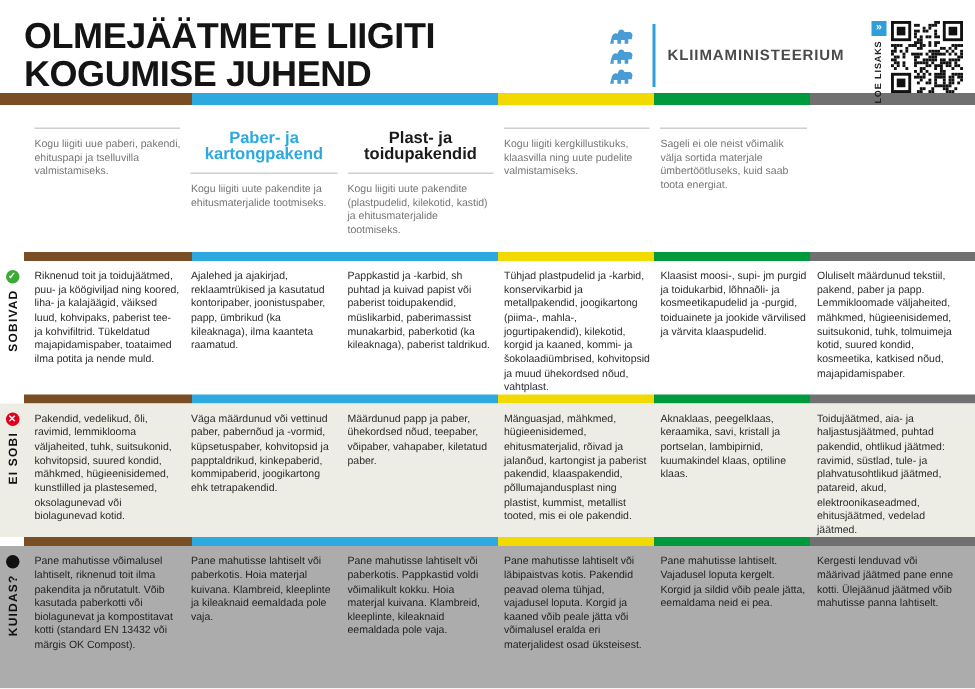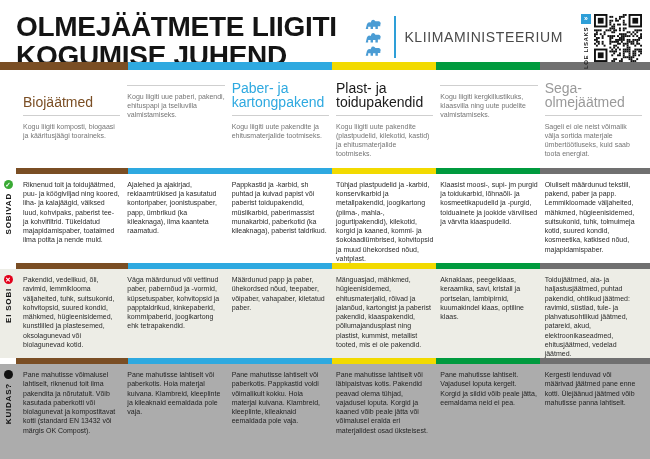--- a/index.html
+++ b/index.html
@@ -1,40 +1,40 @@
 <!DOCTYPE html>
 <html><head>
 <meta charset="utf-8">
 <style>
   html,body{margin:0;padding:0;background:#fff;}
   .page{position:relative;width:650px;height:459px;overflow:hidden;background:#fff;
         font-family:"Liberation Sans",sans-serif;color:#222;display:flex;flex-direction:column;}
   
   .top{display:flex;align-items:flex-start;padding:12px 8px 0 16px;height:62px;box-sizing:border-box;}
-  .title{flex:1;margin:0;font-size:28px;font-weight:800;line-height:1.05;letter-spacing:-0.3px;color:#141414;}
+  .title{flex:1;margin:0;font-size:24px;font-weight:800;line-height:1.05;letter-spacing:-0.3px;color:#141414;}
   .brand{display:flex;align-items:center;gap:8px;margin:4px 18px 0 0;}
   .lions{display:block;}
   .brand-divider{width:2px;height:42px;background:#2e9fd8;}
-  .ministry{font-size:14px;font-weight:400;letter-spacing:0.6px;color:#4a4a4a;}
+  .ministry{font-size:10px;font-weight:700;letter-spacing:0.6px;color:#4a4a4a;}
   .qr-group{display:flex;gap:3px;margin-top:2px;}
   .qr-left{display:flex;flex-direction:column;align-items:center;gap:3px;}
   .chip{width:10px;height:10px;background:#2e9fd8;color:#fff;font-size:7px;line-height:10px;text-align:center;font-weight:700;}
   .vtext{writing-mode:vertical-rl;transform:rotate(180deg);font-size:6px;font-weight:700;letter-spacing:0.6px;color:#222;}
   .qr{display:block;background:#fff;}
   
   .band{height:8px;background:linear-gradient(90deg,
         #7a4e24 0 19.7%, #2ea9e0 19.7% 51.1%, #f2da00 51.1% 67.1%,
         #009a3e 67.1% 83.1%, #707070 83.1% 100%);}
   .stripe{height:6px;margin-left:16px;background:linear-gradient(90deg,
         #7a4e24 0 17.7%, #2ea9e0 17.7% 49.8%, #f2da00 49.8% 66.2%,
         #009a3e 66.2% 82.6%, #707070 82.6% 100%);}
   
   .grid{display:grid;grid-template-columns:16px repeat(6,1fr);column-gap:7px;padding-right:8px;box-sizing:border-box;}
   .headrow{padding-top:10px;}
-  .colhead .name{min-height:30px;display:flex;align-items:flex-end;font-size:14px;font-weight:400;line-height:1.05;}
+  .colhead .name{min-height:30px;display:flex;align-items:flex-end;font-size:11px;font-weight:700;line-height:1.05;text-align:center;}
   .colhead .rule{border-top:1px solid #cfcfcf;margin:5px 0 6px;}
   .colhead .intro{margin:0;font-size:7px;line-height:1.3;color:#757575;min-height:46px;}
   
   .row{box-sizing:border-box;}
   .row .cell{padding-top:6px;font-size:7px;line-height:1.32;color:#2b2b2b;}
   .row-sobivad{min-height:84px;background:#ffffff;}
   .row-eisobi{min-height:78px;background:#edede6;}
   .row-kuidas{flex:1;background:#acacac;}
   .row-kuidas .cell{color:#1f1f1f;}
   
@@ -295,44 +295,38 @@
       </svg>
     </div>
   </div>
 
   <div class="band"></div>
 
   <div class="grid headrow">
     <div></div>
 
     <div class="colhead">
-      <div class="name" style="color: rgb(122, 78, 36);">Biojäätmed</div>
-      <div class="rule"></div>
-      <p class="intro">Kogu liigiti komposti, biogaasi ja kääritusjäägi tooraineks.</p>
-    </div>
-    <div class="colhead">
       <div class="rule"></div>
       <p class="intro">Kogu liigiti uue paberi, pakendi, ehituspapi ja tselluvilla valmistamiseks.</p>
     </div>
     <div class="colhead">
       <div class="name" style="color: rgb(46, 169, 224);">Paber- ja kartongpakend</div>
       <div class="rule"></div>
       <p class="intro">Kogu liigiti uute pakendite ja ehitusmaterjalide tootmiseks.</p>
     </div>
     <div class="colhead">
       <div class="name" style="color: rgb(26, 26, 26);">Plast- ja toidupakendid</div>
       <div class="rule"></div>
       <p class="intro">Kogu liigiti uute pakendite (plastpudelid, kilekotid, kastid) ja ehitusmaterjalide tootmiseks.</p>
     </div>
     <div class="colhead">
       <div class="rule"></div>
       <p class="intro">Kogu liigiti kergkillustikuks, klaasvilla ning uute pudelite valmistamiseks.</p>
     </div>
     <div class="colhead">
-      <div class="name" style="color: rgb(154, 154, 154);">Sega-olmejäätmed</div>
       <div class="rule"></div>
       <p class="intro">Sageli ei ole neist võimalik välja sortida materjale ümbertöötluseks, kuid saab toota energiat.</p>
     </div>
   </div>
 
   <div class="stripe"></div>
 
   <section class="grid row row-sobivad">
     <div class="rail">
       <span class="ricon check">✓</span>

